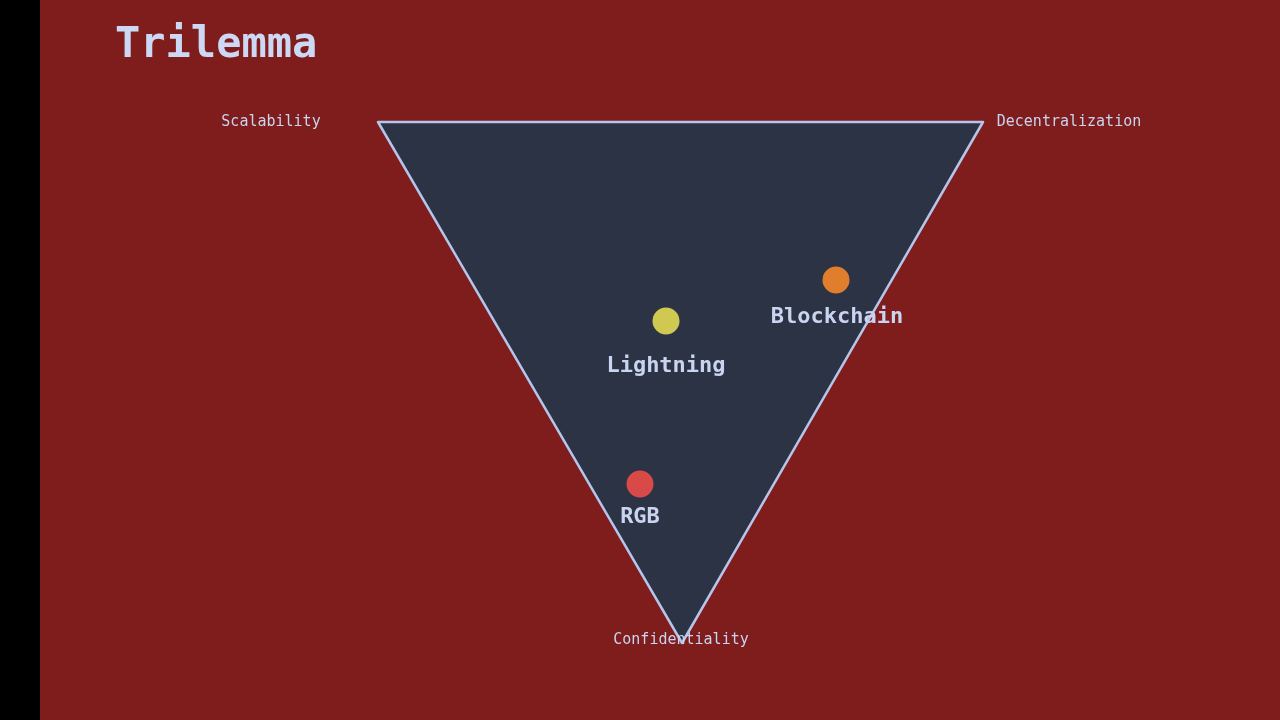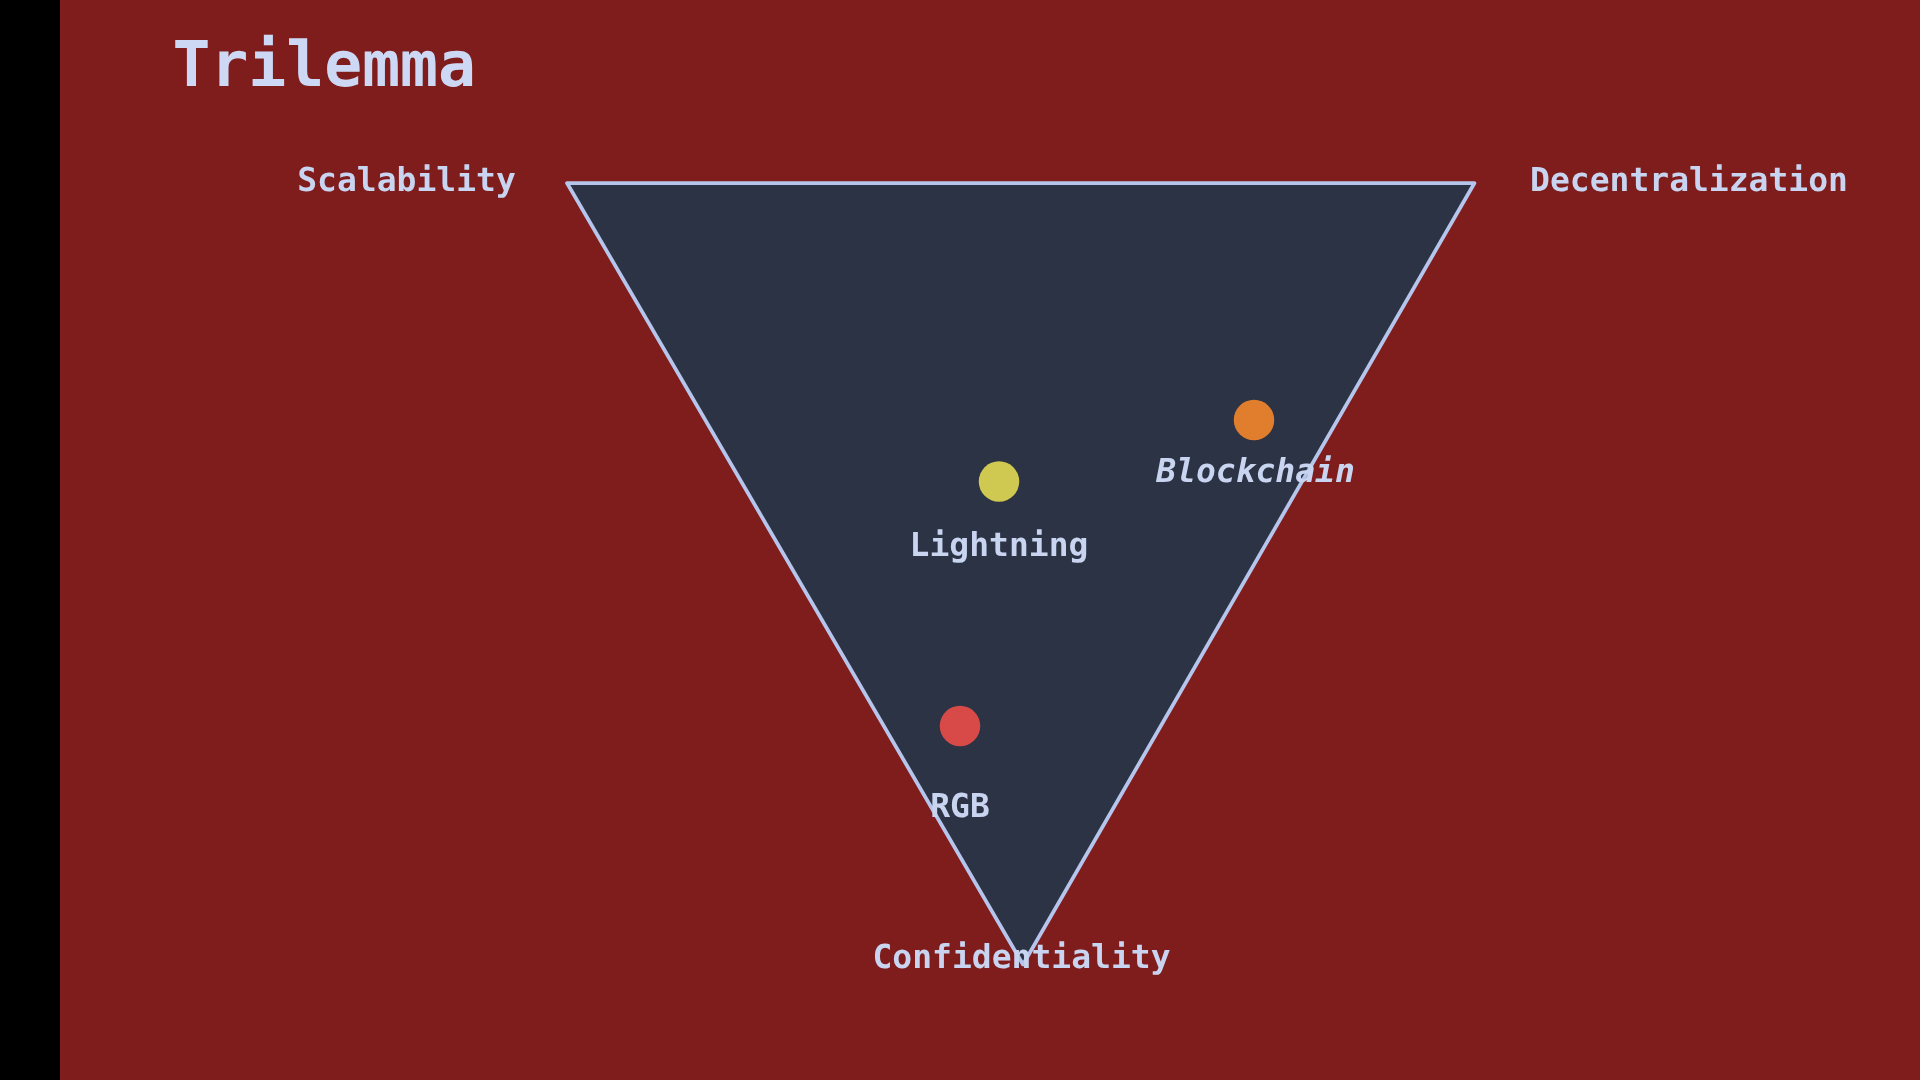--- a/index.html
+++ b/index.html
@@ -26,22 +26,22 @@
     letter-spacing: 0px;
   }
   .tri-svg {
     position: absolute;
     left: 0;
     top: 0;
   }
   .vertex-label {
     position: absolute;
     transform: translate(-50%, -50%);
-    font-size: 22px;
-    font-weight: bold;
+    font-size: 15px;
+    font-weight: normal;
     white-space: nowrap;
   }
   .point-dot {
     position: absolute;
     transform: translate(-50%, -50%);
     border-radius: 50%;
   }
   .point-label {
     position: absolute;
     transform: translate(-50%, -50%);
@@ -55,24 +55,24 @@
 
 <div class="stage" style="background: #7f1d1d; margin-left: 40px;">
   <h1 class="title" style="color: rgb(205, 217, 244);">Trilemma</h1>
 
   <svg class="tri-svg" width="1280" height="720" viewBox="0 0 1280 720">
     <polygon id="triangle-shape" points="338,122 943,122 642,643" fill="#2c3344" stroke="#b6c5ec" stroke-width="2.5" stroke-linejoin="round"></polygon>
   </svg>
 
   <div id="vertex-labels">
       <div class="vertex-label" style="left: 231px; top: 121px; color: rgb(200, 212, 240);">Scalability</div>
-      <div class="vertex-label" style="left: 1086px; top: 121px; color: rgb(200, 212, 240);">Decentralization</div>
+      <div class="vertex-label" style="left: 1029px; top: 121px; color: rgb(200, 212, 240);">Decentralization</div>
       <div class="vertex-label" style="left: 641px; top: 639px; color: rgb(200, 212, 240);">Confidentiality</div>
     </div>
   <div id="points">
       <div class="point-dot" style="left: 626px; top: 321px; width: 27px; height: 27px; background: rgb(208, 201, 81);"></div>
       <div class="point-label" style="left: 626px; top: 364px; color: rgb(200, 212, 240);">Lightning</div>
       <div class="point-dot" style="left: 796px; top: 280px; width: 27px; height: 27px; background: rgb(224, 126, 46);"></div>
-      <div class="point-label" style="left: 797px; top: 315px; color: rgb(200, 212, 240); font-style: italic;">Blockchain</div>
+      <div class="point-label" style="left: 797px; top: 315px; color: rgb(200, 212, 240);">Blockchain</div>
       <div class="point-dot" style="left: 600px; top: 484px; width: 27px; height: 27px; background: rgb(216, 74, 72);"></div>
-      <div class="point-label" style="left: 600px; top: 538px; color: rgb(200, 212, 240);">RGB</div>
+      <div class="point-label" style="left: 600px; top: 515px; color: rgb(200, 212, 240);">RGB</div>
     </div>
 </div>
 
 </body></html>

